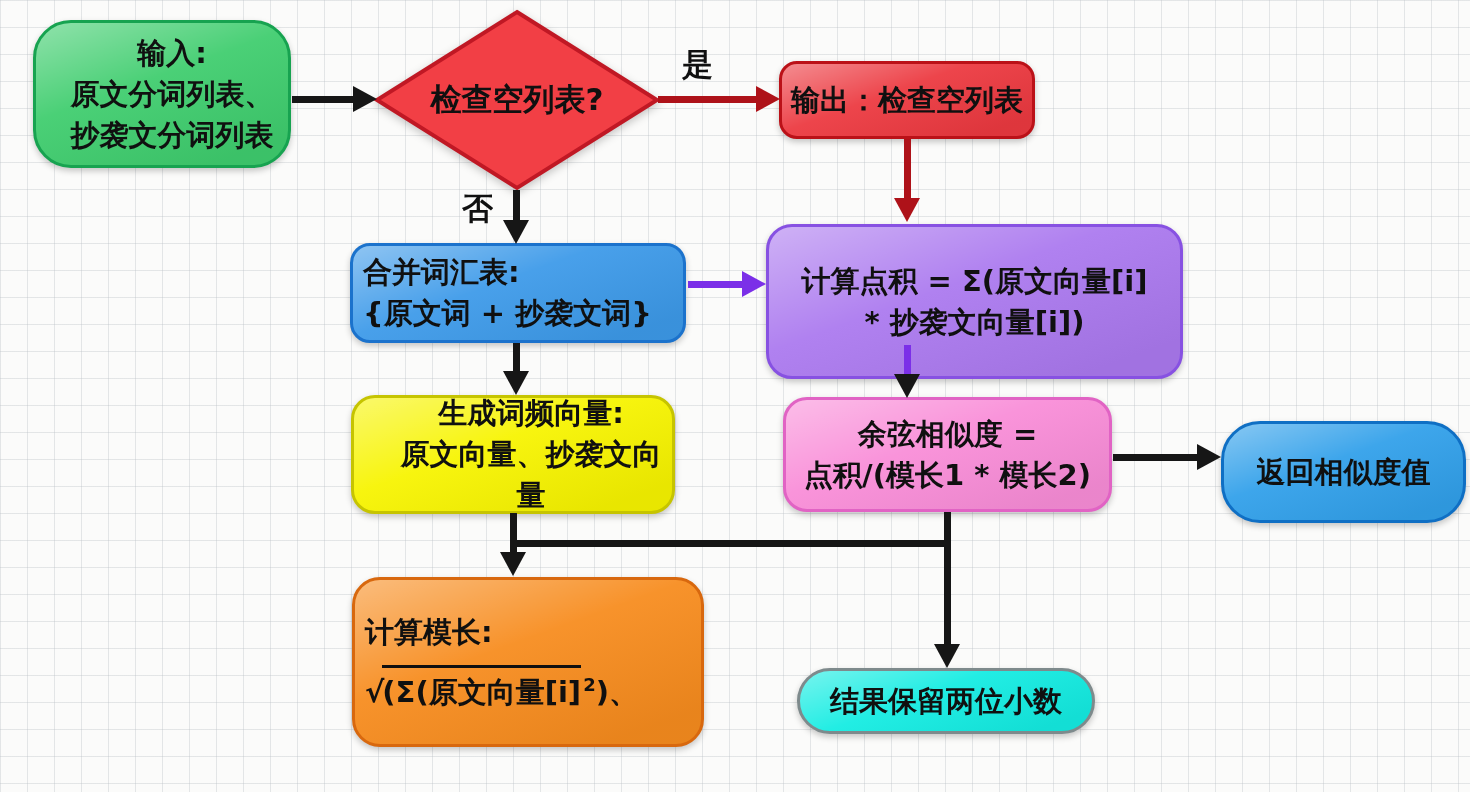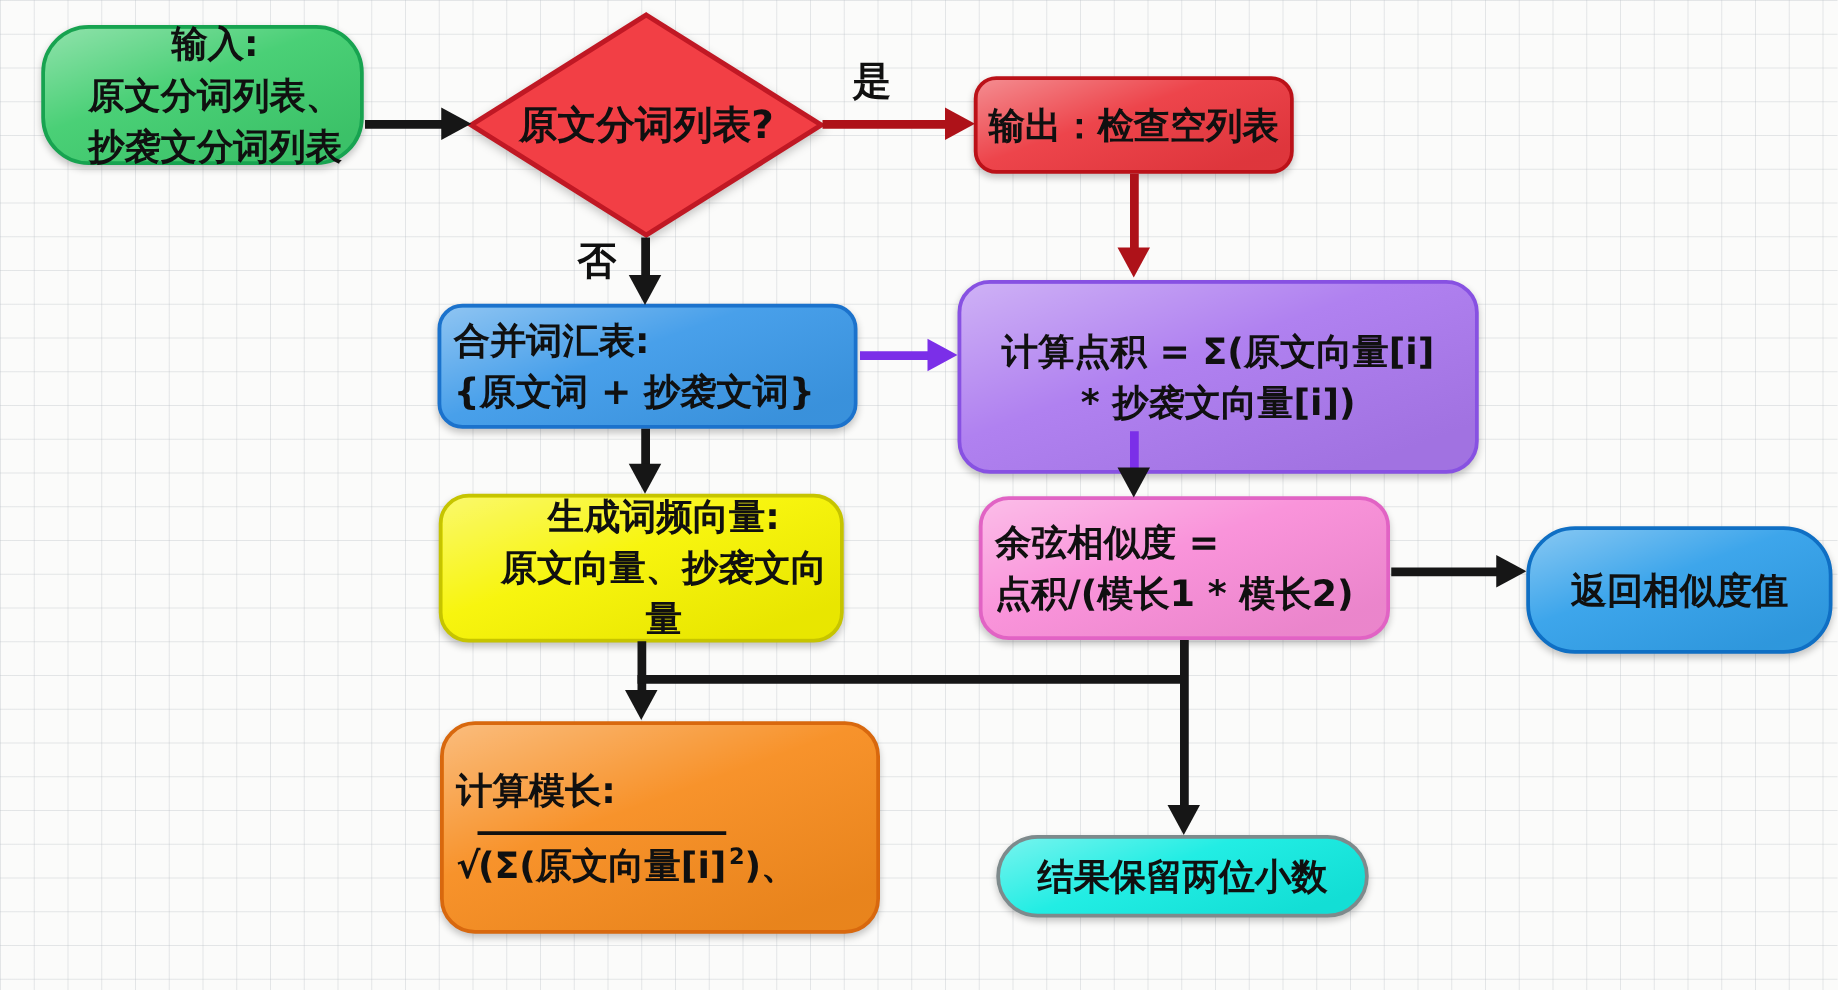--- a/index.html
+++ b/index.html
@@ -19,21 +19,21 @@
     background-image:linear-gradient(160deg, rgba(255,255,255,.42), rgba(255,255,255,.06) 42%, rgba(0,0,0,.06) 88%);
     box-shadow:0 3px 6px rgba(0,0,0,.22);
     display:flex;flex-direction:column;justify-content:center;
     font-weight:bold;font-size:29px;line-height:41px;
     white-space:pre-line;
   }
   .center{align-items:center;text-align:center;}
   .leftpad{padding-left:10px;padding-right:10px;text-align:left;}
 
   
-  .n-input{left:33px;top:20px;width:258px;height:112px;border-radius:38px;padding-left:20px;}
+  .n-input{left:33px;top:20px;width:258px;height:148px;border-radius:38px;padding-left:20px;}
   .n-error{left:779px;top:61px;width:256px;height:78px;border-radius:18px;}
   .n-merge{left:350px;top:243px;width:336px;height:100px;border-radius:20px;}
   .n-dot{left:766px;top:224px;width:417px;height:155px;border-radius:26px;}
   .n-vector{left:351px;top:395px;width:324px;height:119px;border-radius:24px;}
   .n-cosine{left:783px;top:397px;width:329px;height:115px;border-radius:24px;}
   .n-return{left:1221px;top:421px;width:245px;height:102px;border-radius:39px;text-align:right;}
   .n-magnitude{left:352px;top:577px;width:352px;height:170px;border-radius:28px;line-height:46px;}
   .n-round{left:797px;top:668px;width:298px;height:66px;border-radius:40px;}
 
   
@@ -62,35 +62,35 @@
 <body>
 
 <div class="node center n-input" style="background-color: rgb(63, 205, 110); border-color: rgb(23, 163, 80);">输入:
 原文分词列表、
 抄袭文分词列表</div>
 
 <div class="diamond-wrap">
   <svg width="288" height="184">
     <polygon points="144,4 284,92 144,180 4,92" stroke-width="4" style="fill: rgb(242, 63, 69); stroke: rgb(192, 24, 36);"></polygon>
   </svg>
-  <div class="diamond-text">原文分词列表?</div>
+  <div class="diamond-text">检查空列表?</div>
 </div>
 
 <div class="node center n-error" style="background-color: rgb(236, 57, 64); border-color: rgb(187, 17, 24);">输出：检查空列表</div>
 
 <div class="node leftpad n-merge" style="background-color: rgb(61, 154, 233); border-color: rgb(27, 114, 204);">合并词汇表:
 {原文词 + 抄袭文词}</div>
 
 <div class="node center n-dot" style="background-color: rgb(171, 121, 239); border-color: rgb(135, 81, 226);">计算点积 = Σ(原文向量[i]
 * 抄袭文向量[i])</div>
 
 <div class="node center n-vector" style="background-color: rgb(247, 244, 0); border-color: rgb(198, 196, 0); padding-left: 36px;">生成词频向量:
 原文向量、抄袭文向量</div>
 
-<div class="node leftpad n-cosine" style="background-color: rgb(249, 141, 216); border-color: rgb(225, 99, 196);">余弦相似度 =
+<div class="node leftpad n-cosine" style="background-color: rgb(249, 141, 216); border-color: rgb(225, 99, 196); text-align: center;">余弦相似度 =
 点积/(模长1 * 模长2)</div>
 
 <div class="node center n-return" style="background-color: rgb(49, 160, 234); border-color: rgb(15, 111, 196);">返回相似度值</div>
 
 <div class="node leftpad n-magnitude" style="background-color: rgb(247, 140, 30); border-color: rgb(216, 104, 14);">
   <span class="formula">计算模长:</span>
   <span class="formula"><span>√</span><span class="seg-ov">(Σ(原文向量[i]</span><span class="seg-sup">2</span><span>)、</span></span>
 </div>
 
 <div class="node center n-round" style="background-color: rgb(20, 236, 226); border-color: rgb(126, 138, 140);">结果保留两位小数</div>

